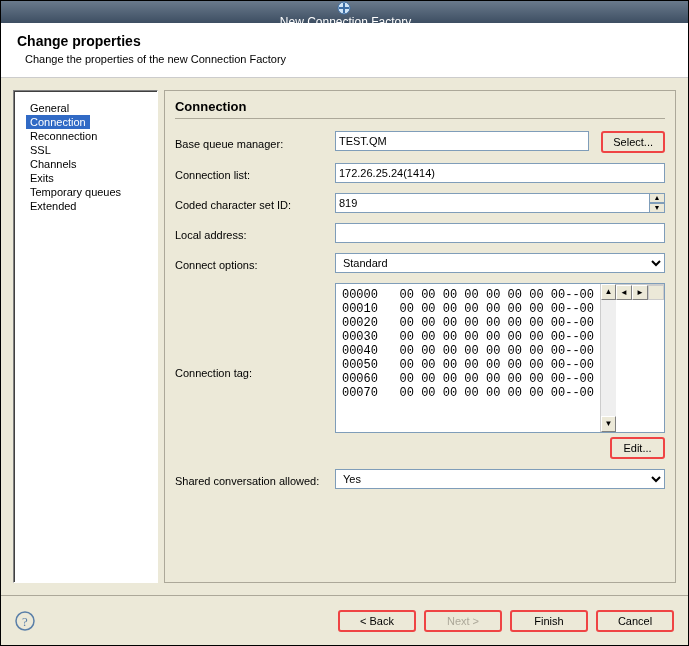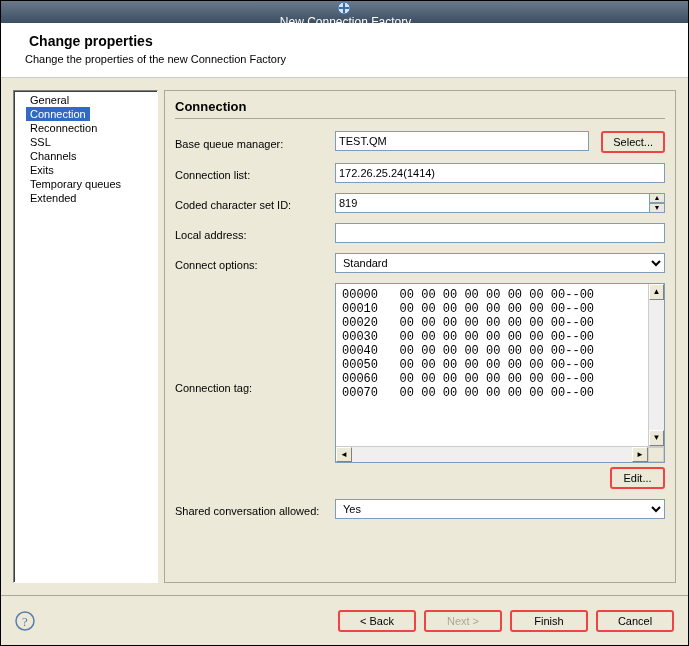--- a/index.html
+++ b/index.html
@@ -36,21 +36,21 @@
     display: inline-flex; align-items: center; justify-content: center;
     font-size: 10px; color: #000;
     font-family: Arial;
   }
   .header {
     padding: 10px 16px 12px 16px;
     border-bottom: 1px solid #ccc;
     background: #fff;
   }
   .header h1 {
-    font-size: 14px; font-weight: bold; margin: 0 0 4px 12px;
+    font-size: 14px; font-weight: bold; margin: 0 0 4px 0;
   }
   .header p {
     margin: 0 0 0 8px; font-size: 11px; color: #000;
   }
   .body {
     flex: 1;
     background: #ece9d8;
     padding: 12px;
     display: flex;
     gap: 6px;
@@ -67,21 +67,21 @@
     padding: 1px 4px 1px 16px;
     cursor: default;
     color: #000;
   }
   .navitem.selected {
     background: #316ac5;
     color: #fff;
     display: inline-block;
     padding: 1px 4px; margin-left: 12px;
   }
-  .navwrap { padding-left:0; }
+  .navwrap { padding-left:0;margin-top:8px; }
   .contentpanel {
     flex: 1;
     background: #ece9d8;
     border: 1px solid #aca899;
     padding: 8px 10px;
     position: relative;
   }
   .section-title {
     font-size: 13px; font-weight: bold;
     border-bottom: 1px solid #aca899;
@@ -121,22 +121,22 @@
     font-family: inherit; font-size: 11px;
     min-width: 55px;
   }
   .hexarea {
     flex:1;
     display:flex; flex-direction:column;
   }
   .hexbox {
     border: 1px solid #7f9db9;
     background: #fff;
-    height: 180px;
-    display:flex; flex-direction:column;
+    height: 150px;
+    display:flex; flex-direction:row;
   }
   .hexcontent {
     flex:1;
     padding: 4px 6px;
     font-family: "Courier New", monospace;
     font-size: 12px;
     white-space: pre;
     overflow: hidden;
   }
   .hexvscroll {

